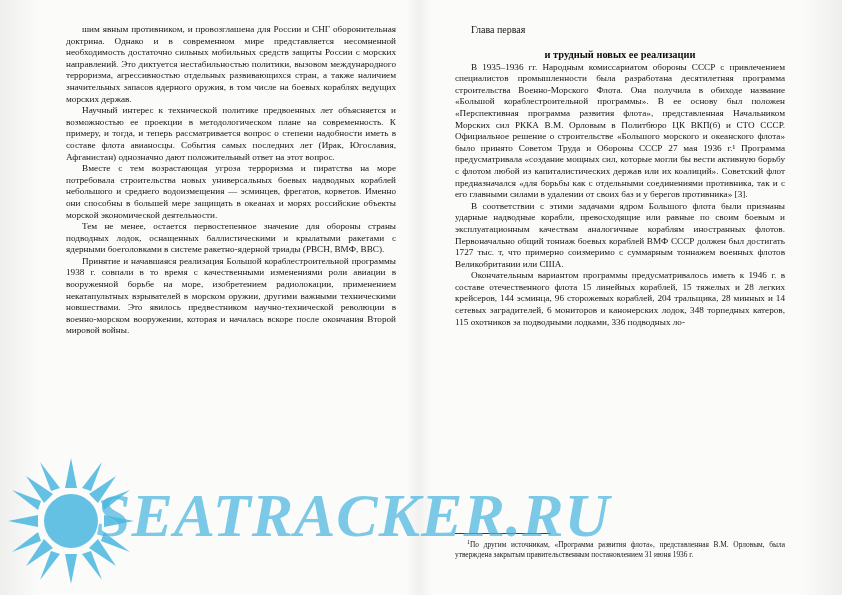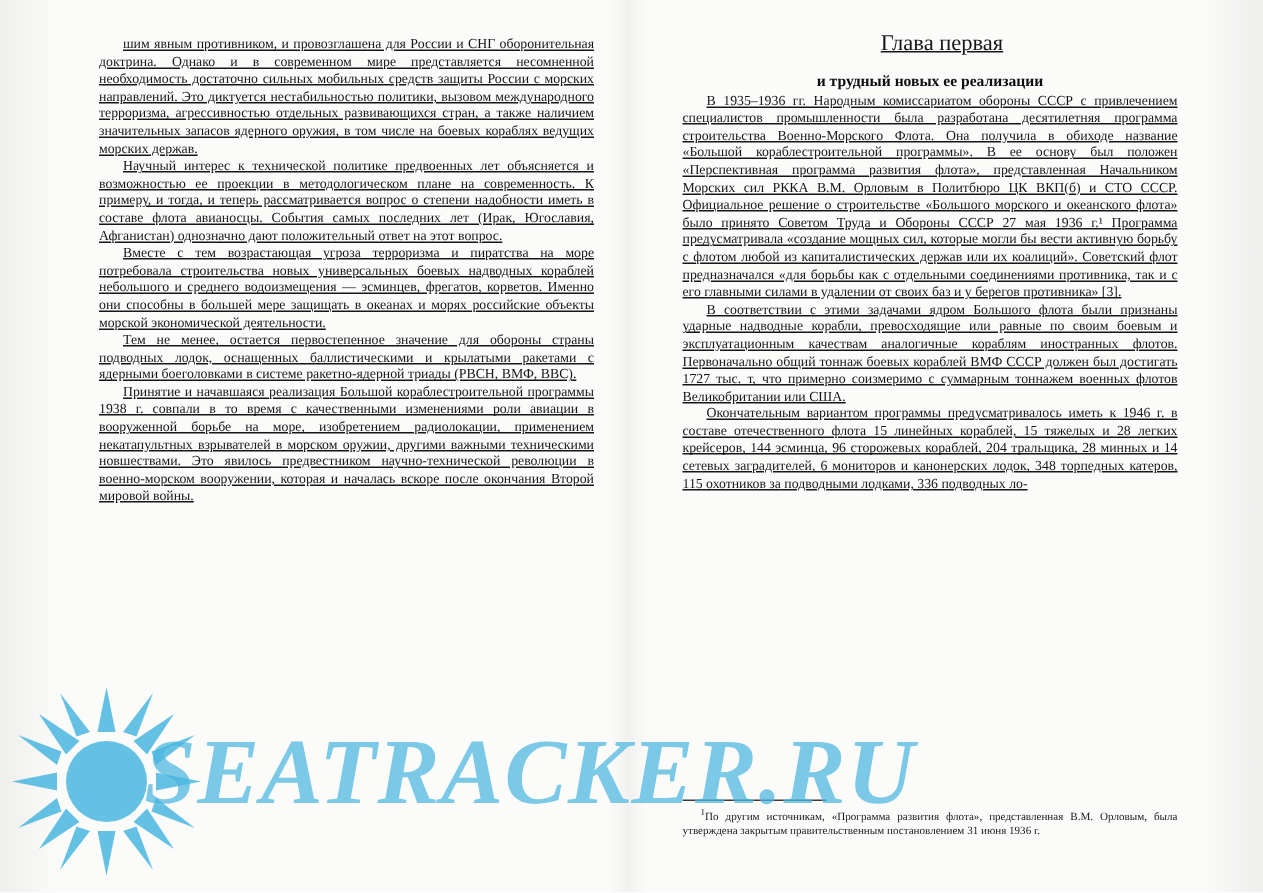--- a/index.html
+++ b/index.html
@@ -53,27 +53,26 @@
     text-align: justify;
     color: #16161a;
   }
   .col-left { left: 66px; }
   .col-right { left: 455px; top: 24px; }
 
   .col p {
     margin: 0;
     text-indent: 16px;
     hyphens: auto;
-    text-decoration: underline;
     -webkit-hyphens: auto;
   }
 
   .chapter-label {
-    text-align: center;
-    font-size: 15px;
+    text-align: left;
+    font-size: 10px;
     margin: 83px 0 0 0;
     text-indent: 0;
     color: #16161a;
   }
   .chapter-title {
     text-align: center;
     font-weight: bold;
     font-size: 10.4px;
     line-height: 14px;
     margin: 12px 0 0 0;

